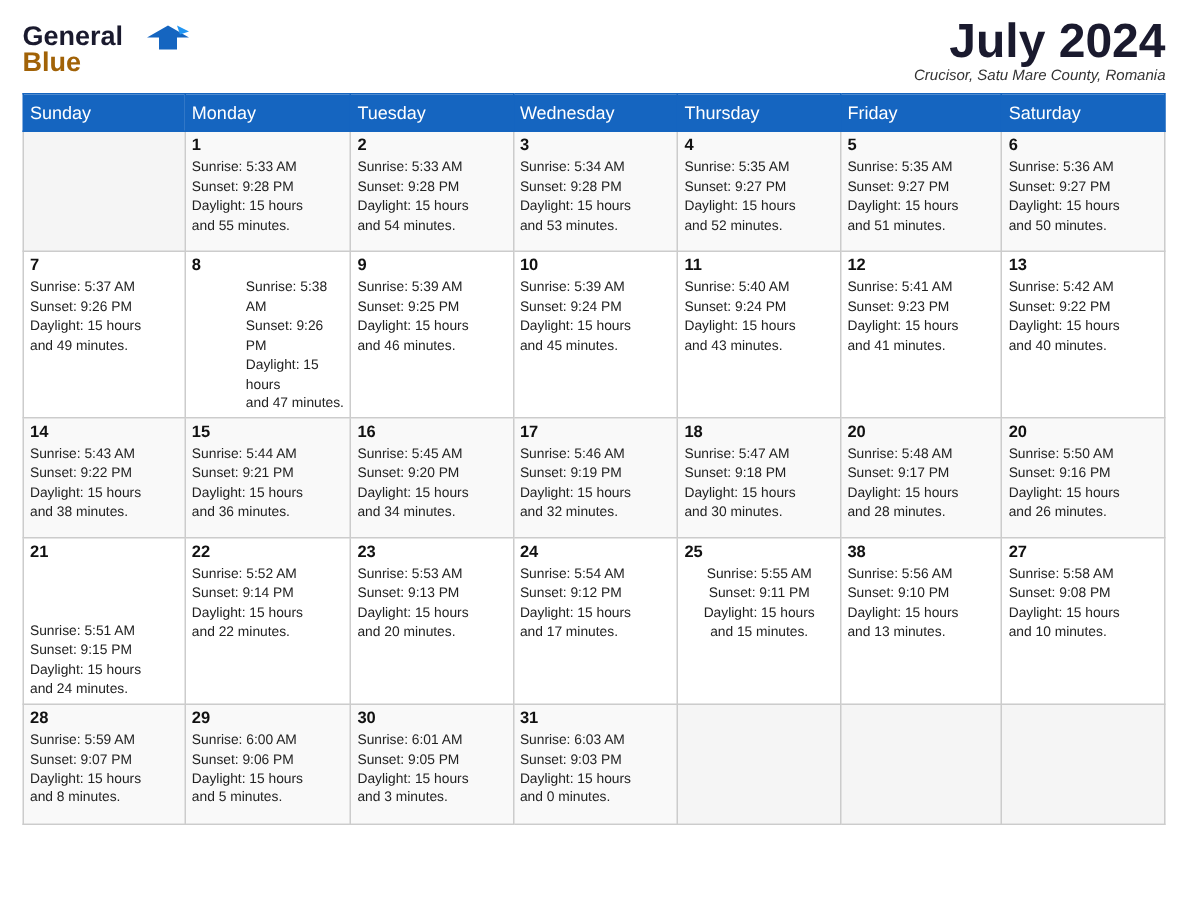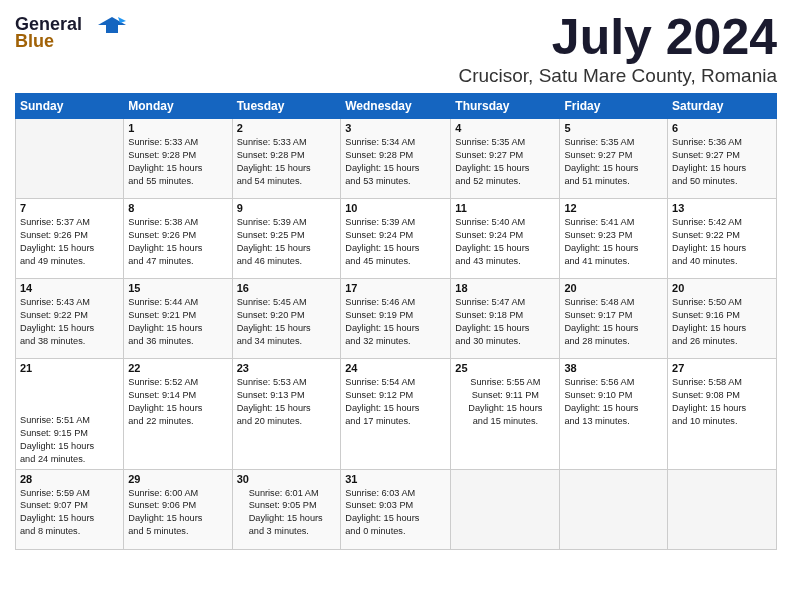--- a/index.html
+++ b/index.html
@@ -29,41 +29,42 @@
     }
     .logo-row {
       display: flex;
       align-items: center;
       gap: 16px;
     }
     .title-area {
       text-align: right;
     }
     .month-title {
-      font-size: 50px;
+      font-size: 32px;
       font-weight: bold;
       color: #1a1a2e;
       line-height: 1.1;
     }
     .subtitle {
-      font-size: 19px;
+      font-size: 10px;
       color: #333;
+      font-style: italic;
     }
     table {
       width: 100%;
       border-collapse: collapse;
       font-size: 10px;
     }
     thead th {
       background: #1565c0;
       color: #fff;
       padding: 5px 4px;
       text-align: left;
       font-size: 12px;
-      font-weight: bold;
+      font-weight: normal;
       border: 1px solid #1565c0;
     }
     tbody td {
       border: 1px solid #ccc;
       vertical-align: top;
       padding: 3px 4px;
       height: 80px;
       width: 113px;
     }
     tbody tr:nth-child(odd) td {
@@ -169,21 +170,21 @@
         <tr>
           <td>
             <div class="day-number">7</div>
             <div class="day-info" style="white-space: pre-line;">Sunrise: 5:37 AM
 Sunset: 9:26 PM
 Daylight: 15 hours
 and 49 minutes.</div>
           </td>
           <td>
             <div class="day-number">8</div>
-            <div class="day-info" style="white-space: pre-line;">Sunrise: 5:38 AM
+            <div class="day-info" style="white-space: pre-line; margin-left: 36px;">Sunrise: 5:38 AM
 Sunset: 9:26 PM
 Daylight: 15 hours
 and 47 minutes.</div>
           </td>
           <td>
             <div class="day-number">9</div>
             <div class="day-info" style="white-space: pre-line;">Sunrise: 5:39 AM
 Sunset: 9:25 PM
 Daylight: 15 hours
 and 46 minutes.</div>
@@ -329,21 +330,21 @@
           </td>
           <td>
             <div class="day-number">29</div>
             <div class="day-info" style="white-space: pre-line;">Sunrise: 6:00 AM
 Sunset: 9:06 PM
 Daylight: 15 hours
 and 5 minutes.</div>
           </td>
           <td>
             <div class="day-number">30</div>
-            <div class="day-info" style="white-space: pre-line; margin-left: 12px;">Sunrise: 6:01 AM
+            <div class="day-info" style="white-space: pre-line;">Sunrise: 6:01 AM
 Sunset: 9:05 PM
 Daylight: 15 hours
 and 3 minutes.</div>
           </td>
           <td>
             <div class="day-number">31</div>
             <div class="day-info" style="white-space: pre-line;">Sunrise: 6:03 AM
 Sunset: 9:03 PM
 Daylight: 15 hours
 and 0 minutes.</div>

